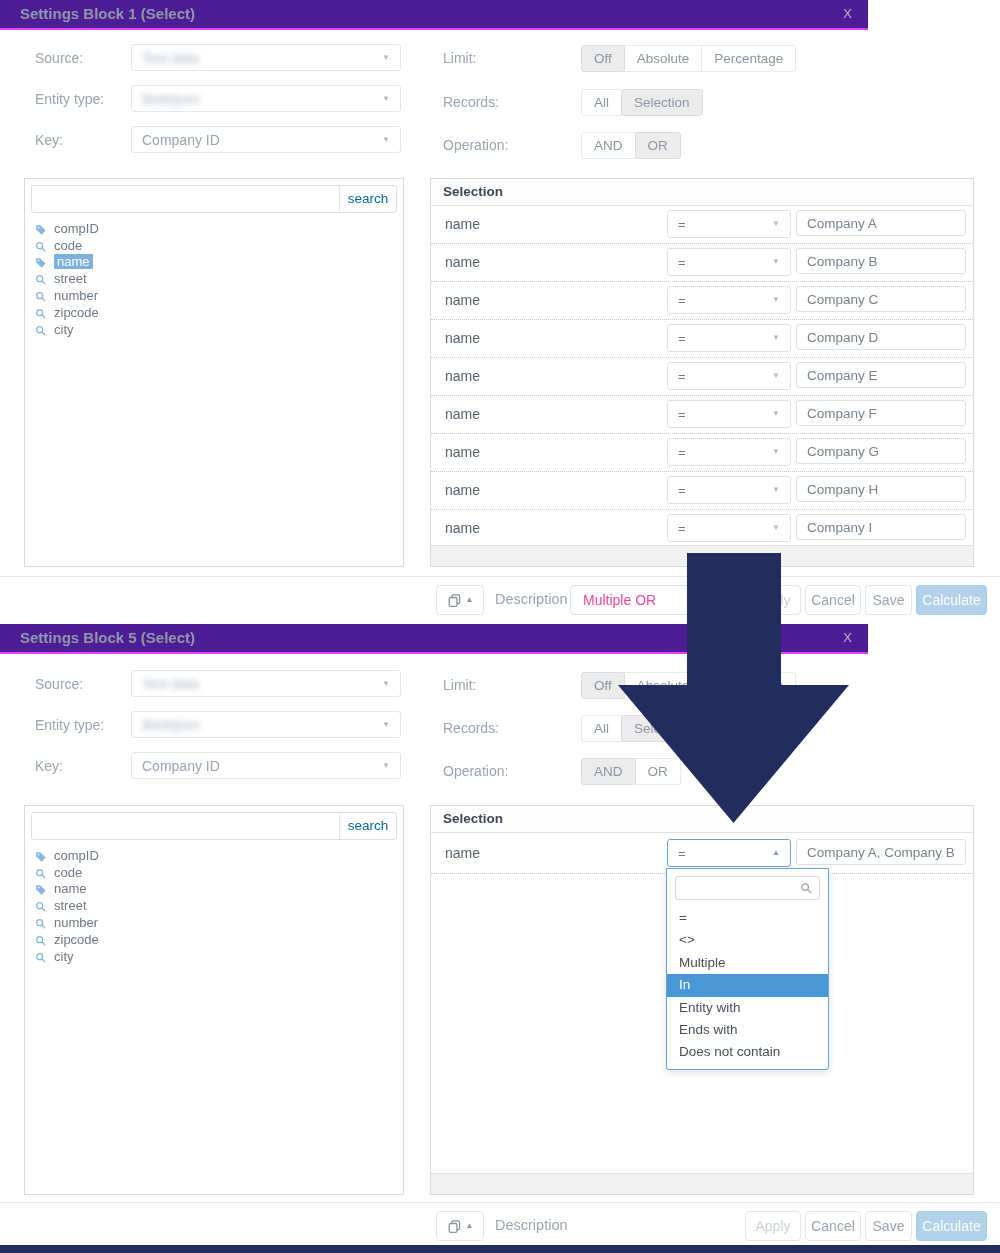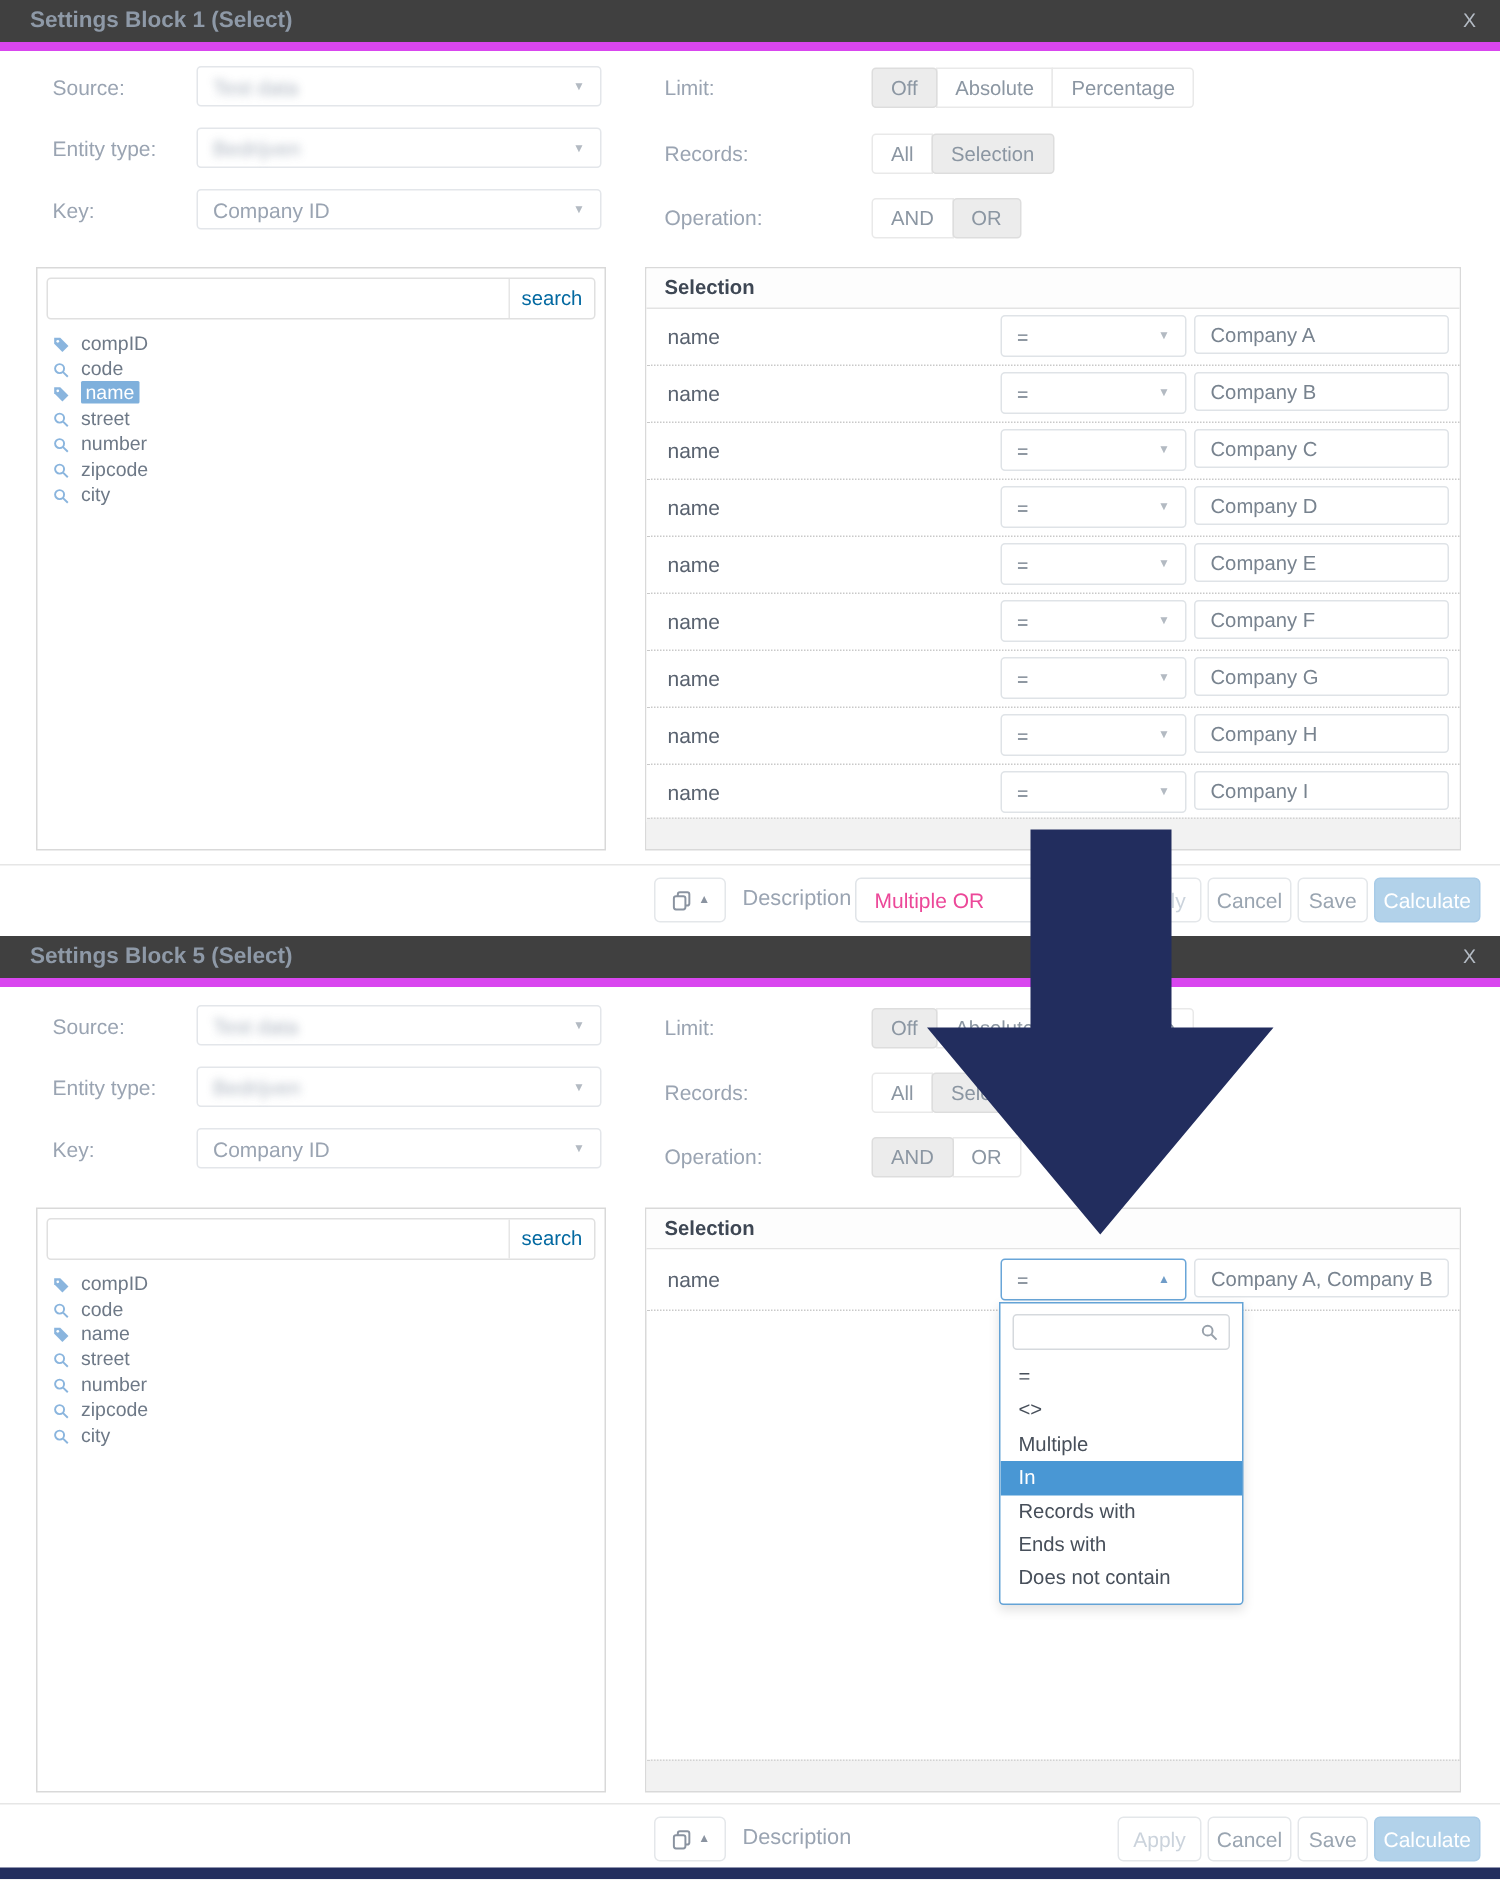--- a/index.html
+++ b/index.html
@@ -1,20 +1,20 @@
 <!DOCTYPE html>
 <html><head>
 <meta charset="utf-8">
 <style>
   html,body { margin:0; padding:0; }
   body { font-family:"Liberation Sans","DejaVu Sans",sans-serif; background:#fff; }
   .canvas { position:relative; width:1000px; height:1253px; background:#fff; overflow:hidden; }
   .abs { position:absolute; }
 
-  .hdrbar { left:0; width:1000px; height:28px; background:#404040; border-bottom:6px solid #d946ef; }
+  .hdrbar { left:0; width:868px; height:28px; background:#4c1d95; border-bottom:2px solid #d946ef; }
   .blocktitle { left:20px; top:0; line-height:28px; font-size:15px; font-weight:600; color:#8e99a7; }
   .closex { right:12px; top:0; line-height:28px; font-size:13px; color:#b4bbc4; cursor:pointer; padding:0 4px; }
 
   .lbl { color:#9aa4b2; font-size:14px; line-height:27px; }
   .fsel { background:#fff; border:1px solid #e3e6ea; border-radius:3px; width:248px; height:25px;
           display:flex; align-items:center; justify-content:space-between; padding:0 10px; }
   .fsel .val { color:#9aa4b2; font-size:14px; }
   .blurred { filter:blur(3px); opacity:.8; }
   .caret { color:#b3bac2; font-size:8px; line-height:1; }
   .caret-blue { color:#6f9cc8; font-size:8px; line-height:1; }
@@ -399,21 +399,21 @@
         <svg viewBox="0 0 16 16" width="13" height="13">
             <circle cx="6.3" cy="6.3" r="4" fill="none" stroke="#98a1ab" stroke-width="1.6"></circle>
             <line x1="9.4" y1="9.4" x2="13.6" y2="13.6" stroke="#98a1ab" stroke-width="1.6"></line>
           </svg>
       </div>
       <div class="ddlist">
         <div class="ddopt">=</div>
         <div class="ddopt">&lt;&gt;</div>
         <div class="ddopt">Multiple</div>
         <div class="ddopt selected">In</div>
-        <div class="ddopt">Records with</div>
+        <div class="ddopt">Entity with</div>
         <div class="ddopt">Ends with</div>
         <div class="ddopt">Does not contain</div>
         <div class="ddopt">Does not start with</div>
       </div>
     </div>
 
     <div class="abs divider" style="top:1202px;"></div>
 
     <div class="abs copybtn" style="left:436px;top:1211px;">
       <svg width="15" height="15" viewBox="0 0 16 16">

